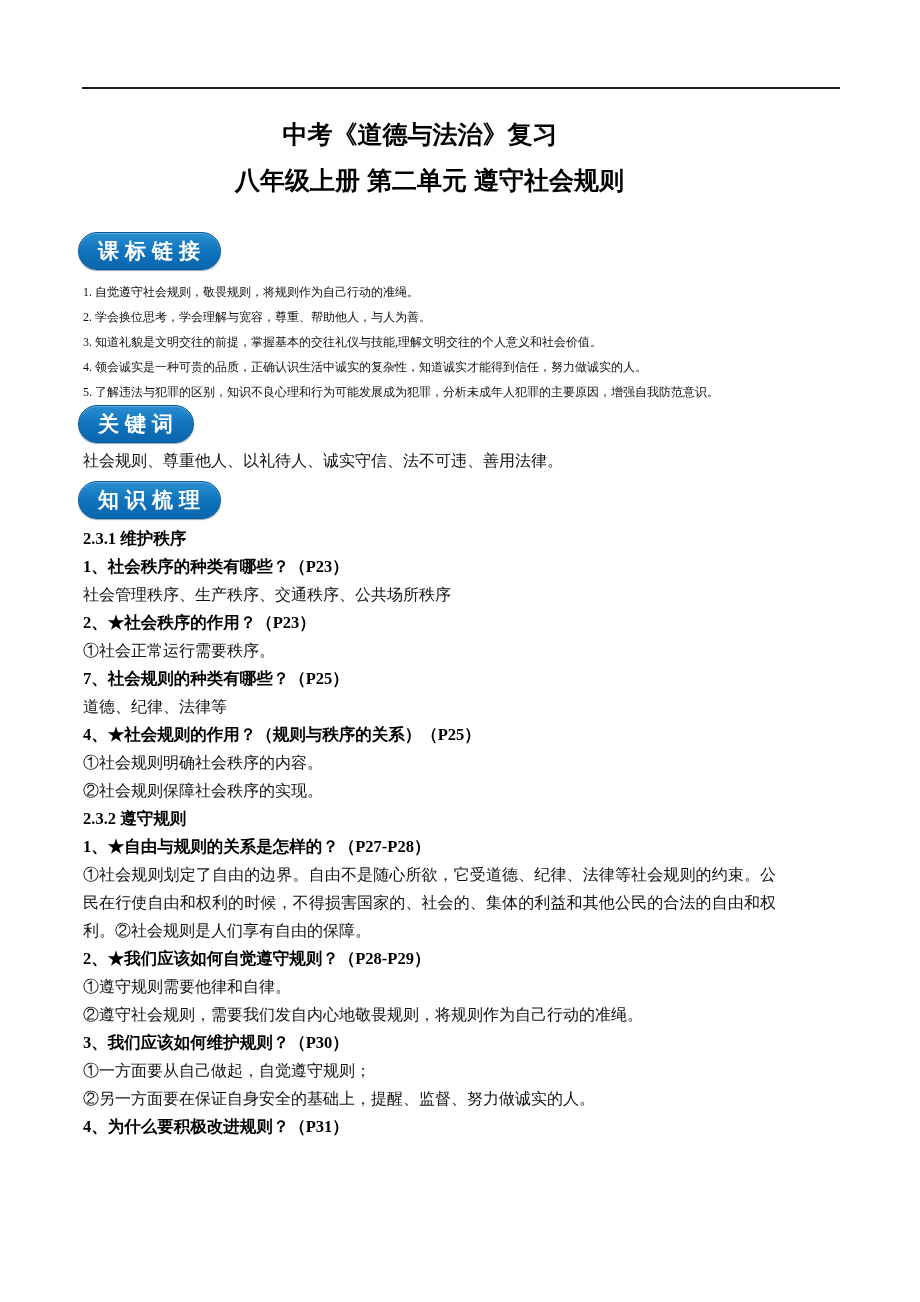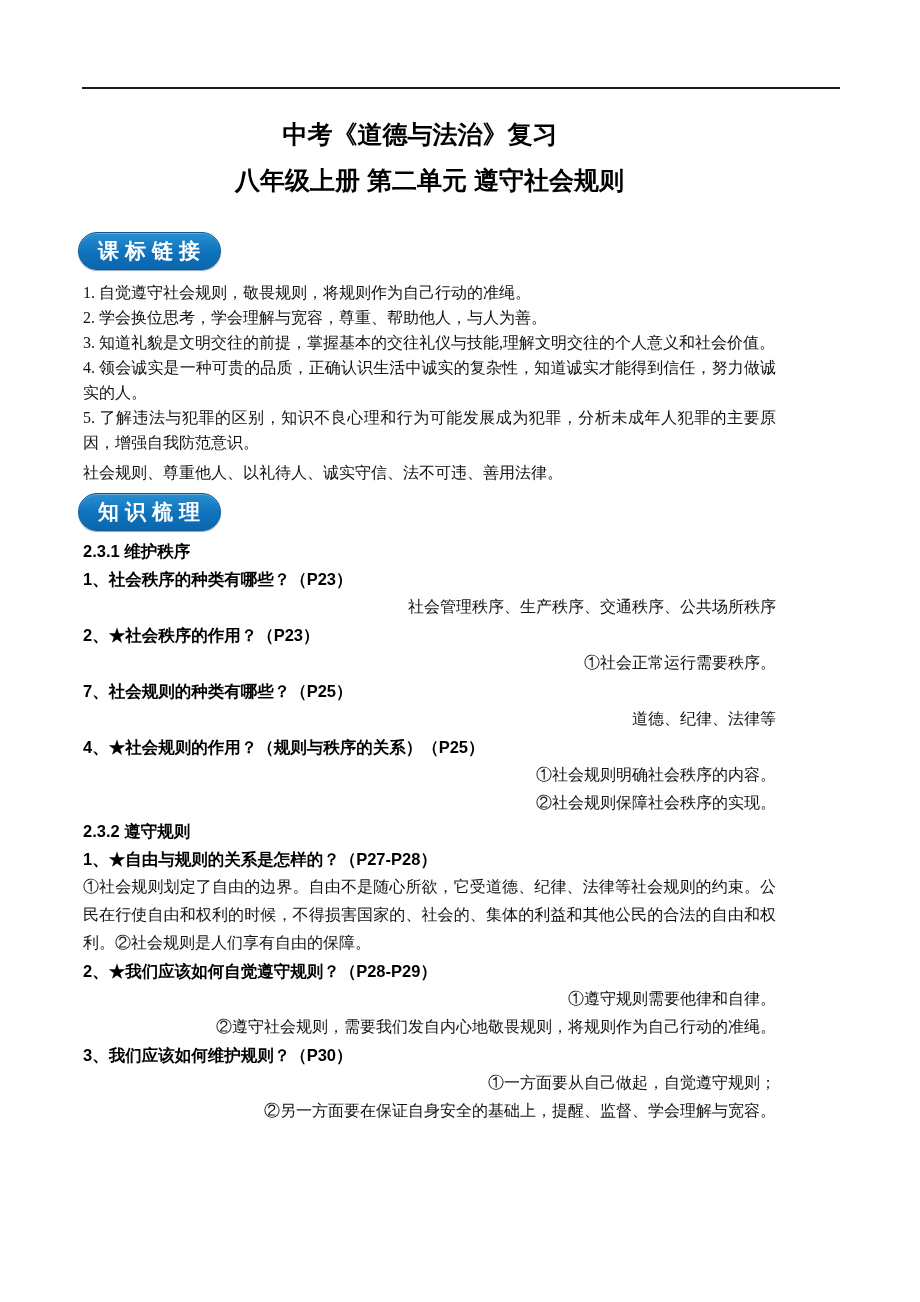--- a/index.html
+++ b/index.html
@@ -50,43 +50,43 @@
   .badge.b1 { margin-top: 37px; }
   .badge.b2 { margin-top: 0px; }
   .badge.b3 { margin-top: 8px; }
 
   .content { margin-left: 83px; margin-right: 64px; }
 
   
   .curriculum { margin-top: 10px; }
   .curriculum p {
     margin: 0;
-    font-size: 16px;
+    font-size: 12px;
     line-height: 25px;
     text-align: justify;
     text-justify: inter-ideograph;
   }
 
   
   .keywords-line {
     margin: 6px 64px 0 83px;
     font-size: 16px;
     line-height: 24px;
   }
 
   
   .knowledge { margin-top: 6px; }
   .knowledge p { margin: 0; line-height: 28px; }
   .k-sub, .k-q {
-    font-family: Liberation Sans, sans-serif;
+    font-family: Liberation Serif, serif;
     font-weight: bold;
     font-size: 16.5px;
     color: #000000;
   }
-  .k-a { font-size: 16px; text-align: right; }
+  .k-a { font-size: 16px; }
   .k-a.just { text-align: justify; text-justify: inter-ideograph; }
 </style>
 </head>
 <body>
 
 <div class="page">
 
   <div class="header-rule"></div>
 
   <div class="doc-title first">中考《道德与法治》复习</div>
@@ -97,20 +97,23 @@
   </div>
 
   <div class="content curriculum">
     <p>1. 自觉遵守社会规则，敬畏规则，将规则作为自己行动的准绳。</p>
     <p>2. 学会换位思考，学会理解与宽容，尊重、帮助他人，与人为善。</p>
     <p>3. 知道礼貌是文明交往的前提，掌握基本的交往礼仪与技能,理解文明交往的个人意义和社会价值。</p>
     <p>4. 领会诚实是一种可贵的品质，正确认识生活中诚实的复杂性，知道诚实才能得到信任，努力做诚实的人。</p>
     <p>5. 了解违法与犯罪的区别，知识不良心理和行为可能发展成为犯罪，分析未成年人犯罪的主要原因，增强自我防范意识。</p>
   </div>
 
+  <div>
+    <span class="badge b2">关键词</span>
+  </div>
 
   <p class="keywords-line">社会规则、尊重他人、以礼待人、诚实守信、法不可违、善用法律。</p>
 
   <div>
     <span class="badge b3">知识梳理</span>
   </div>
 
   <div class="content knowledge">
     <p class="k-sub">2.3.1 维护秩序</p>
     <p class="k-q">1、社会秩序的种类有哪些？（P23）</p>
@@ -123,16 +126,17 @@
     <p class="k-a">①社会规则明确社会秩序的内容。</p>
     <p class="k-a">②社会规则保障社会秩序的实现。</p>
     <p class="k-sub">2.3.2 遵守规则</p>
     <p class="k-q">1、★自由与规则的关系是怎样的？（P27-P28）</p>
     <p class="k-a just">①社会规则划定了自由的边界。自由不是随心所欲，它受道德、纪律、法律等社会规则的约束。公民在行使自由和权利的时候，不得损害国家的、社会的、集体的利益和其他公民的合法的自由和权利。②社会规则是人们享有自由的保障。</p>
     <p class="k-q">2、★我们应该如何自觉遵守规则？（P28-P29）</p>
     <p class="k-a">①遵守规则需要他律和自律。</p>
     <p class="k-a">②遵守社会规则，需要我们发自内心地敬畏规则，将规则作为自己行动的准绳。</p>
     <p class="k-q">3、我们应该如何维护规则？（P30）</p>
     <p class="k-a">①一方面要从自己做起，自觉遵守规则；</p>
-    <p class="k-a">②另一方面要在保证自身安全的基础上，提醒、监督、学会理解与宽容。</p>
+    <p class="k-a">②另一方面要在保证自身安全的基础上，提醒、监督、努力做诚实的人。</p>
+    <p class="k-q">4、为什么要积极改进规则？（P31）</p>
   </div>
 
 </div>
 
 </body></html>

